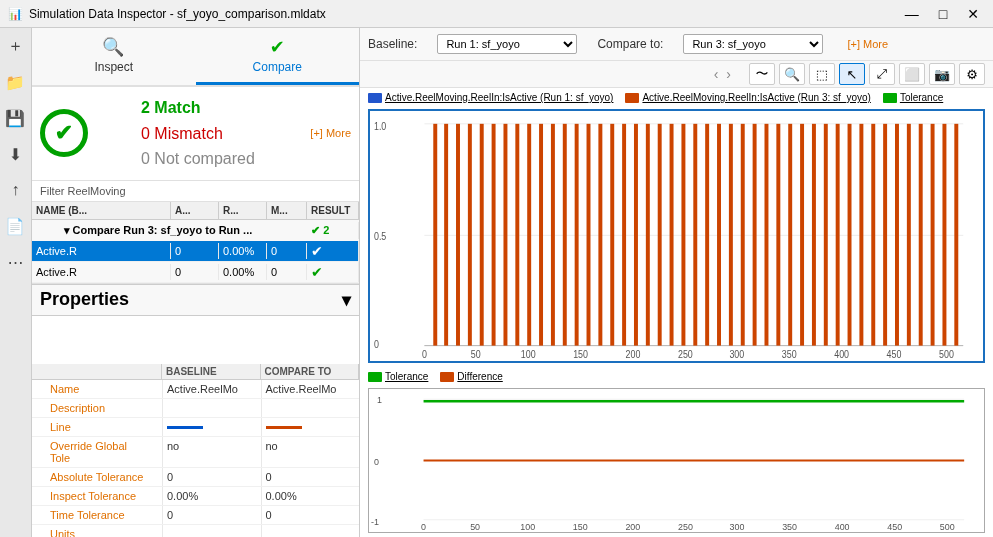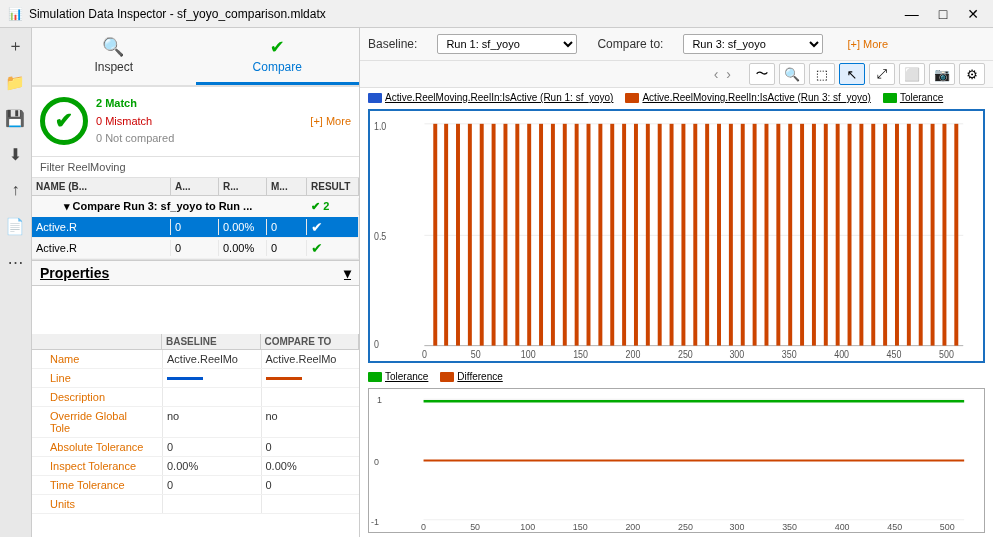--- a/index.html
+++ b/index.html
@@ -77,21 +77,21 @@
       gap: 8px;
       border-bottom: 1px solid #e0e0e0;
     }
     .match-circle {
       width: 48px; height: 48px;
       border-radius: 50%;
       border: 5px solid #00a000;
       display: flex; align-items: center; justify-content: center;
       font-size: 10px;
     }
-    .match-stats { flex: 1; font-size: 11px; line-height: 1.6; }
+    .match-stats { flex: 1; font-size: 16px; line-height: 1.6; margin-left: 45px; }
     .match-green { color: #00a000; font-weight: bold; }
     .match-red { color: #cc0000; }
     .match-gray { color: #888; }
     .more-btn { color: #e07000; font-size: 11px; cursor: pointer; border: none; background: none; }
 
     
     .filter-label {
       padding: 4px 8px;
       font-size: 11px;
       color: #555;
@@ -136,21 +136,21 @@
     .check-green { color: #00a000; font-size: 14px; }
     .check-green-white { color: #fff; font-size: 14px; }
 
     
     .properties-header {
       display: flex; align-items: center; justify-content: space-between;
       padding: 4px 8px;
       background: #f8f8f8;
       border-top: 1px solid #ccc;
       border-bottom: 1px solid #ccc;
-      font-size: 14px; font-weight: bold; text-decoration: underline;
+      font-size: 18px; font-weight: bold;
     }
     .prop-table { font-size: 11px; }
     .prop-row {
       display: grid;
       grid-template-columns: 130px 1fr 1fr;
       border-bottom: 1px solid #f0f0f0;
     }
     .prop-label { padding: 3px 18px; color: #e07000; font-weight: 500; }
     .prop-val { padding: 3px 4px; border-left: 1px solid #e8e8e8; color: #333; }
     .prop-header-row {
@@ -346,28 +346,28 @@
       <div class="prop-col-label">BASELINE</div>
       <div class="prop-col-label">COMPARE TO</div>
     </div>
     <div class="prop-table">
       <div class="prop-row">
         <div class="prop-label">Name</div>
         <div class="prop-val">Active.ReelMo</div>
         <div class="prop-val">Active.ReelMo</div>
       </div>
       <div class="prop-row">
+        <div class="prop-label">Description</div>
+        <div class="prop-val"></div>
+        <div class="prop-val"></div>
+      </div>
+      <div class="prop-row">
         <div class="prop-label">Line</div>
         <div class="prop-val"><span class="line-blue"></span></div>
         <div class="prop-val"><span class="line-orange"></span></div>
-      </div>
-      <div class="prop-row">
-        <div class="prop-label">Description</div>
-        <div class="prop-val"></div>
-        <div class="prop-val"></div>
       </div>
       <div class="prop-row">
         <div class="prop-label">Override Global Tole</div>
         <div class="prop-val">no</div>
         <div class="prop-val">no</div>
       </div>
       <div class="prop-row">
         <div class="prop-label">Absolute Tolerance</div>
         <div class="prop-val">0</div>
         <div class="prop-val">0</div>

